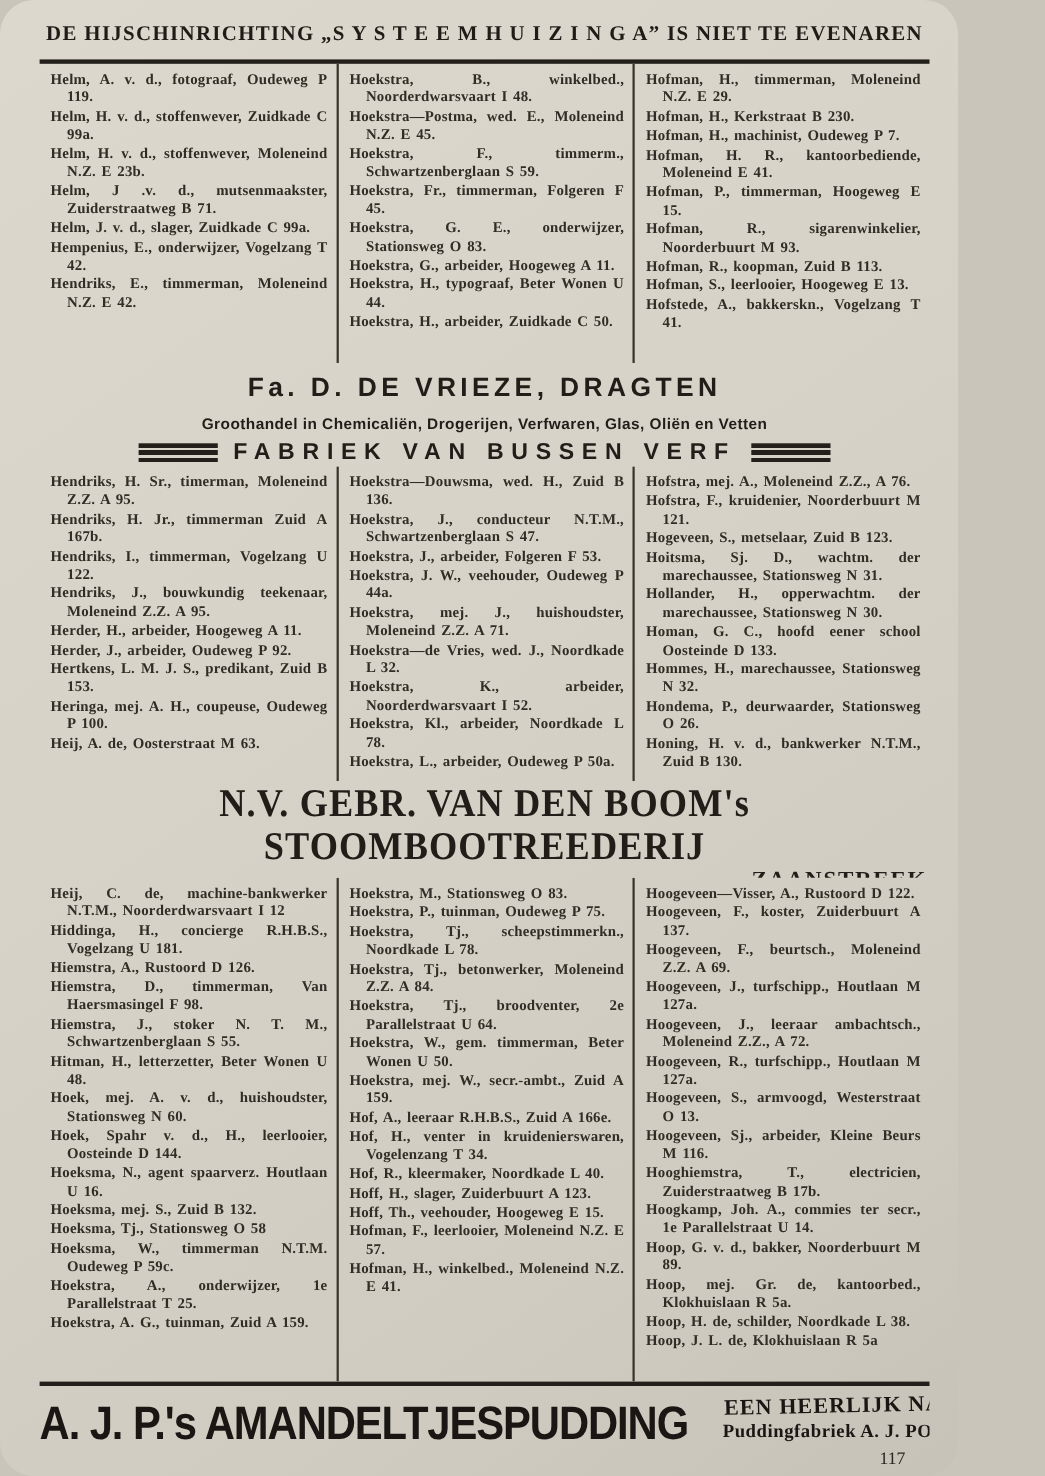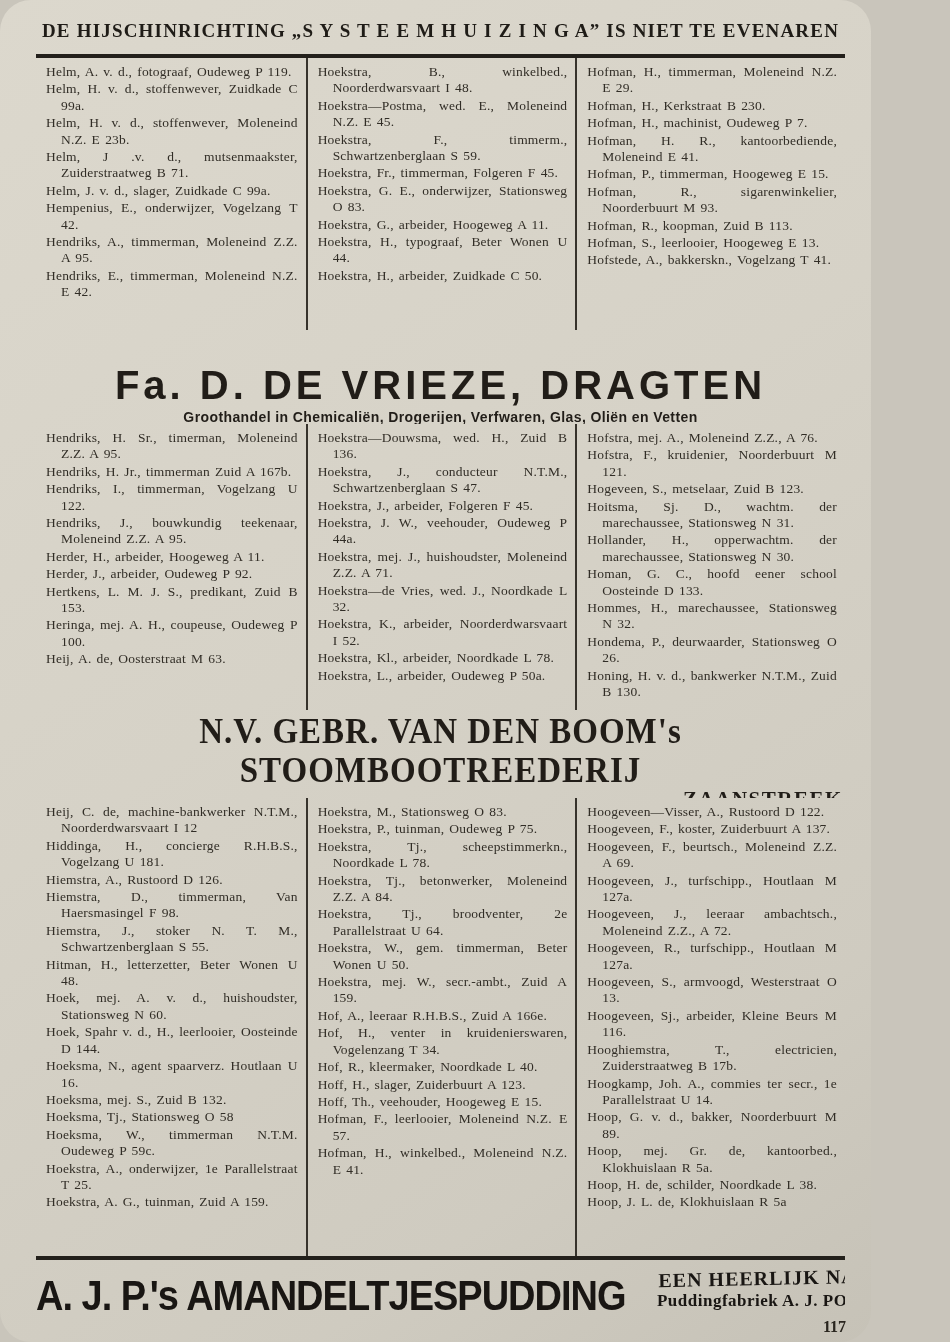--- a/index.html
+++ b/index.html
@@ -21,39 +21,39 @@
     font-weight:bold; font-size:19px; letter-spacing:1.2px;
     padding-top:14px; color:#1f1c17;
     border-bottom:4px solid #23201b;
   }
   
   .cols {
     display:grid; grid-template-columns:1fr 1fr 1fr;
     overflow:hidden; box-sizing:border-box;
   }
   .cols .col {
-    box-sizing:border-box; padding:6px 8px 2px 10px; overflow:hidden;
+    box-sizing:border-box; padding:6px 8px 2px 10px; overflow:hidden;font-weight:bold;
   }
   .cols .col + .col { border-left:2px solid #37332c; }
   .sec1 { height:272px; }
   .sec2 { height:286px; }
   .sec3 { height:458px; }
   .entry {
     margin:0 0 1px 0; padding-left:15px; text-indent:-15px;
     font-size:13.5px; line-height:16.4px; text-align:justify;
     letter-spacing:0.2px; word-spacing:1.5px; color:#312d26;
   }
   
   .ad-vrieze {
     height:94px; box-sizing:border-box; text-align:center; padding-top:4px;
     color:#211d18; overflow:hidden;
   }
   .vrieze-title {
     font-family:"Liberation Sans","DejaVu Sans",sans-serif;
-    font-weight:bold; font-size:40px; line-height:38px; letter-spacing:4px;margin-top:32px;
+    font-weight:bold; font-size:24px; line-height:38px; letter-spacing:4px;
   }
   .vrieze-sub {
     font-family:"Liberation Sans","DejaVu Sans",sans-serif;
     font-weight:bold; font-size:14px; line-height:22px; letter-spacing:0.4px;
     margin-top:2px;
   }
   .vrieze-banner {
     display:flex; align-items:center; justify-content:center; gap:14px; margin-top:3px;
   }
   .vrieze-banner .txt {
@@ -92,40 +92,39 @@
     font-weight:bold; font-size:38px; line-height:52px; letter-spacing:-1px;
     transform:scaleY(1.12); transform-origin:top left;
     white-space:nowrap;
   }
   .ajp-right { width:370px; flex:0 0 auto; text-align:center; }
   .ajp-tagline { font-weight:bold; font-size:20px; letter-spacing:1px; transform:rotate(-1.2deg); }
   .ajp-makerrow { display:flex; justify-content:center; align-items:baseline; gap:14px; margin-top:2px; }
   .ajp-maker { font-weight:bold; font-size:17px; letter-spacing:0.5px;text-align:right; }
   .ajp-city { font-weight:bold; font-size:14px; }
   .page-number {
-    position:absolute; right:25px; bottom:6px;
-    font-weight:bold; font-size:16px; color:#2a261f;
+    position:absolute; right:48px; bottom:6px;
+    font-weight:normal; font-size:16px; color:#2a261f;
   }
 </style>
 </head>
 <body>
 
 <div class="page">
 
   <div class="top-banner">DE HIJSCHINRICHTING „S Y S T E E M  H U I Z I N G A” IS NIET TE EVENAREN</div>
 
   <div class="cols sec1">
     <div class="col">
         <p class="entry">Helm, A. v. d., fotograaf, Oudeweg P 119.</p>
         <p class="entry">Helm, H. v. d., stoffenwever, Zuidkade C 99a.</p>
         <p class="entry">Helm, H. v. d., stoffenwever, Moleneind N.Z. E 23b.</p>
         <p class="entry">Helm, J .v. d., mutsenmaakster, Zuiderstraatweg B 71.</p>
         <p class="entry">Helm, J. v. d., slager, Zuidkade C 99a.</p>
         <p class="entry">Hempenius, E., onderwijzer, Vogelzang T 42.</p>
-        <p class="entry">Hendriks, A., timmerman, Moleneind Z.Z. A 95.</p>
         <p class="entry">Hendriks, E., timmerman, Moleneind N.Z. E 42.</p>
       </div>
     <div class="col">
         <p class="entry">Hoekstra, B., winkelbed., Noorderdwarsvaart I 48.</p>
         <p class="entry">Hoekstra—Postma, wed. E., Moleneind N.Z. E 45.</p>
         <p class="entry">Hoekstra, F., timmerm., Schwartzenberglaan S 59.</p>
         <p class="entry">Hoekstra, Fr., timmerman, Folgeren F 45.</p>
         <p class="entry">Hoekstra, G. E., onderwijzer, Stationsweg O 83.</p>
         <p class="entry">Hoekstra, G., arbeider, Hoogeweg A 11.</p>
         <p class="entry">Hoekstra, H., typograaf, Beter Wonen U 44.</p>
@@ -162,21 +161,21 @@
         <p class="entry">Hendriks, J., bouwkundig teekenaar, Moleneind Z.Z. A 95.</p>
         <p class="entry">Herder, H., arbeider, Hoogeweg A 11.</p>
         <p class="entry">Herder, J., arbeider, Oudeweg P 92.</p>
         <p class="entry">Hertkens, L. M. J. S., predikant, Zuid B 153.</p>
         <p class="entry">Heringa, mej. A. H., coupeuse, Oudeweg P 100.</p>
         <p class="entry">Heij, A. de, Oosterstraat M 63.</p>
       </div>
     <div class="col">
         <p class="entry">Hoekstra—Douwsma, wed. H., Zuid B 136.</p>
         <p class="entry">Hoekstra, J., conducteur N.T.M., Schwartzenberglaan S 47.</p>
-        <p class="entry">Hoekstra, J., arbeider, Folgeren F 45.</p>
+        <p class="entry">Hoekstra, J., arbeider, Folgeren F 53.</p>
         <p class="entry">Hoekstra, J. W., veehouder, Oudeweg P 44a.</p>
         <p class="entry">Hoekstra, mej. J., huishoudster, Moleneind Z.Z. A 71.</p>
         <p class="entry">Hoekstra—de Vries, wed. J., Noordkade L 32.</p>
         <p class="entry">Hoekstra, K., arbeider, Noorderdwarsvaart I 52.</p>
         <p class="entry">Hoekstra, Kl., arbeider, Noordkade L 78.</p>
         <p class="entry">Hoekstra, L., arbeider, Oudeweg P 50a.</p>
       </div>
     <div class="col">
         <p class="entry">Hofstra, mej. A., Moleneind Z.Z., A 76.</p>
         <p class="entry">Hofstra, F., kruidenier, Noorderbuurt M 121.</p>

